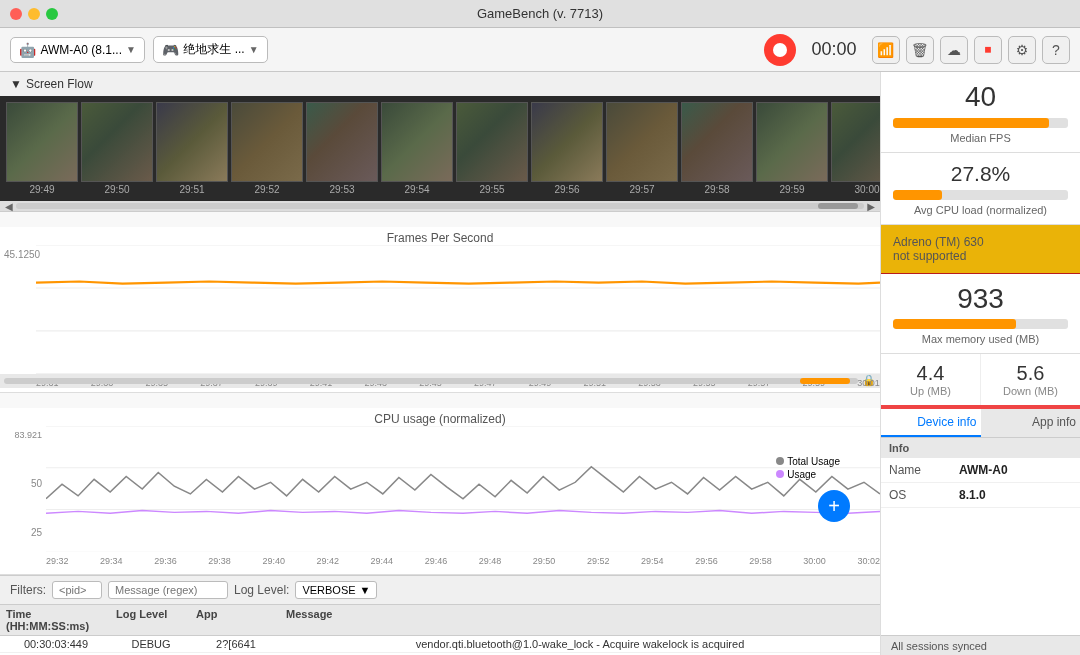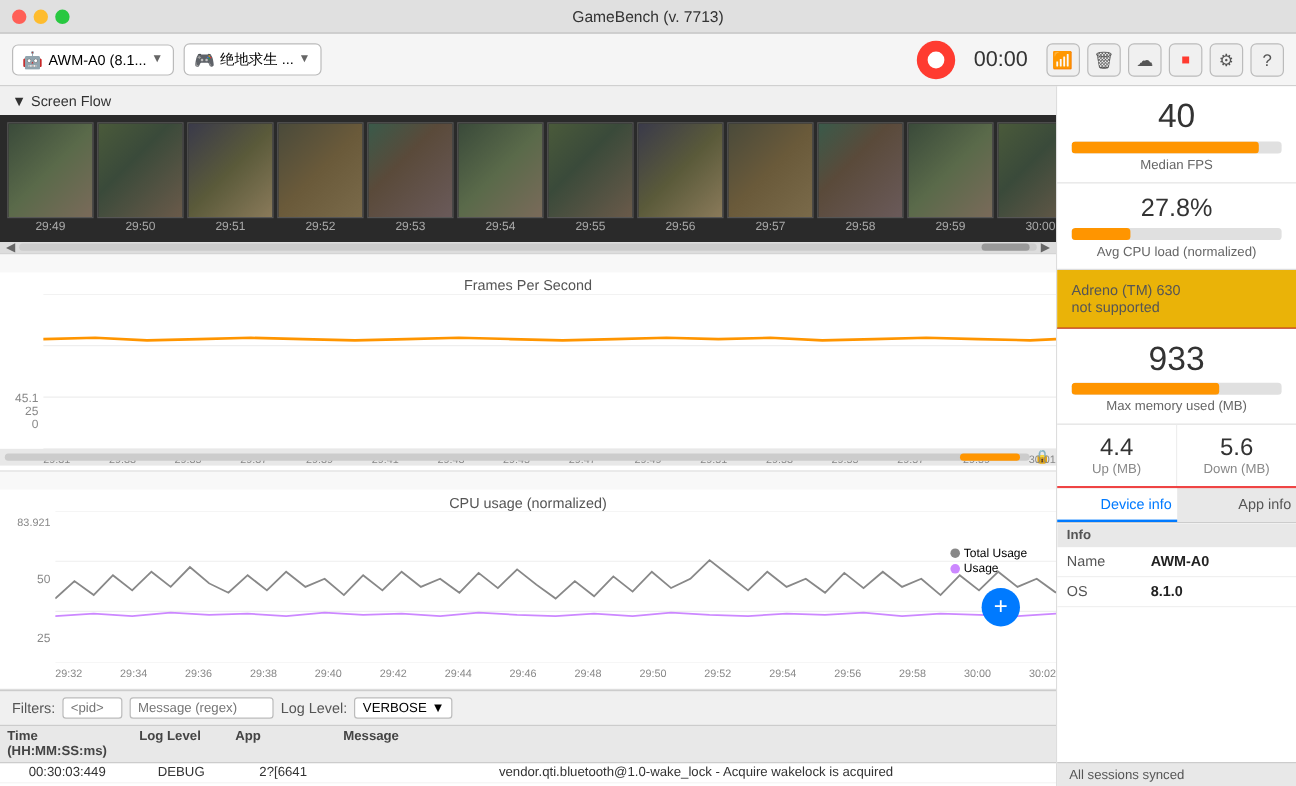--- a/index.html
+++ b/index.html
@@ -348,21 +348,21 @@
       padding: 10px 12px;
       background: #eab308;
       text-align: left;
     }
     .stat-alt-label {
       font-size: 12px;
       color: #555;
     }
     .stat-row {
       display: flex;
-      border-bottom: 2px solid #ef4444;
+      border-bottom: 4px solid #ef4444;
       background: white;
     }
     .stat-half {
       flex: 1;
       text-align: center;
       padding: 8px 6px;
       border-right: 1px solid #eee;
     }
     .stat-half:last-child { border-right: none; }
     .stat-half-value {
@@ -441,21 +441,21 @@
       display: flex;
       align-items: center;
       gap: 3px;
       font-size: 10px;
     }
     .legend-dot {
       width: 8px; height: 8px; border-radius: 50%;
     }
     .chart-legend {
       position: absolute;
-      right: 24px;
+      right: 40px;
       top: 30px;
       display: flex;
       flex-direction: column;
       gap: 2px;
     }
     .add-btn {
       position: absolute;
       right: 30px;
       bottom: 30px;
       width: 32px; height: 32px;
@@ -612,21 +612,21 @@
         </div>
         <span class="scroll-arrow">▶</span>
       </div>
     </div>
 
     <div id="charts-section">
 
       <div class="chart-container" style="flex:1.1;">
         <div class="chart-title">Frames Per Second</div>
         <div style="display:flex; height:calc(100% - 36px);">
-          <div style="display:flex;flex-direction:column;justify-content:flex-end;padding:4px 4px 14px 4px;width:36px;text-align:right;">
+          <div style="display:flex;flex-direction:row;justify-content:space-between;padding:4px 4px 14px 4px;width:36px;text-align:right;">
             <span style="font-size:10px;color:#888;">45.1</span>
             <span style="font-size:10px;color:#888;">25</span>
             <span style="font-size:10px;color:#888;">0</span>
           </div>
           <div style="flex:1;position:relative;">
             <svg class="chart-svg" viewBox="0 0 780 120" preserveAspectRatio="none">
 
               <line x1="0" y1="0" x2="780" y2="0" stroke="#eee" stroke-width="1"></line>
               <line x1="0" y1="40" x2="780" y2="40" stroke="#eee" stroke-width="1"></line>
               <line x1="0" y1="80" x2="780" y2="80" stroke="#eee" stroke-width="1"></line>

